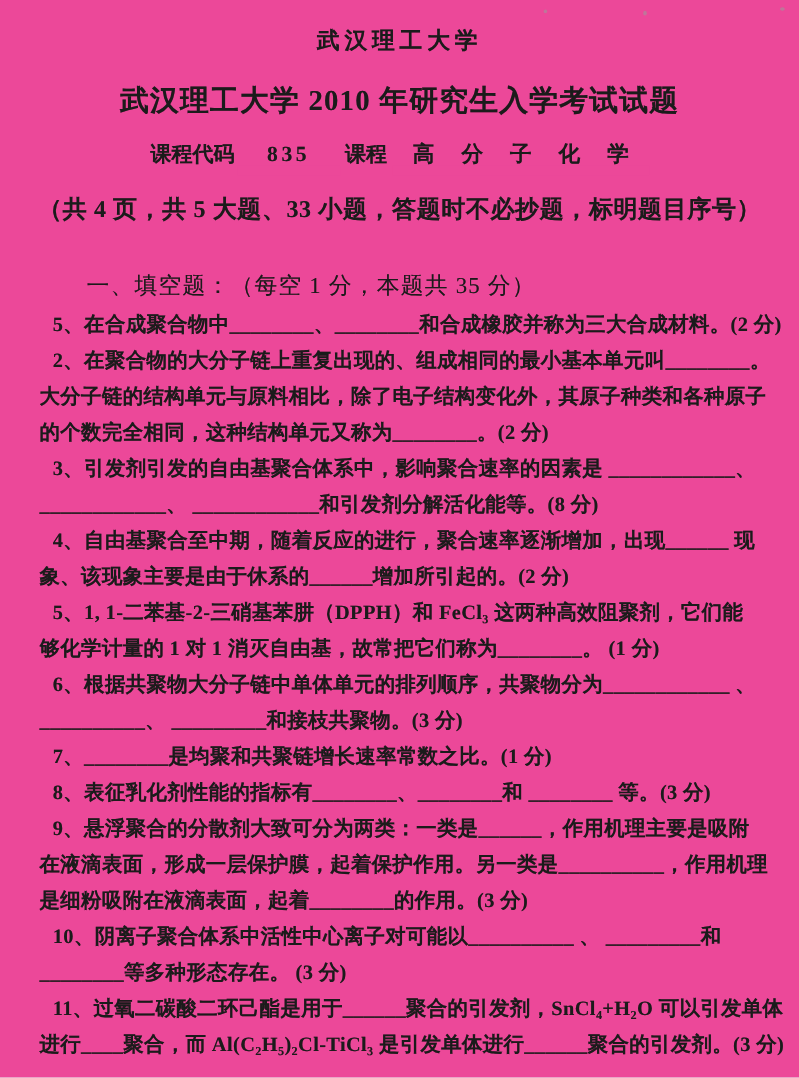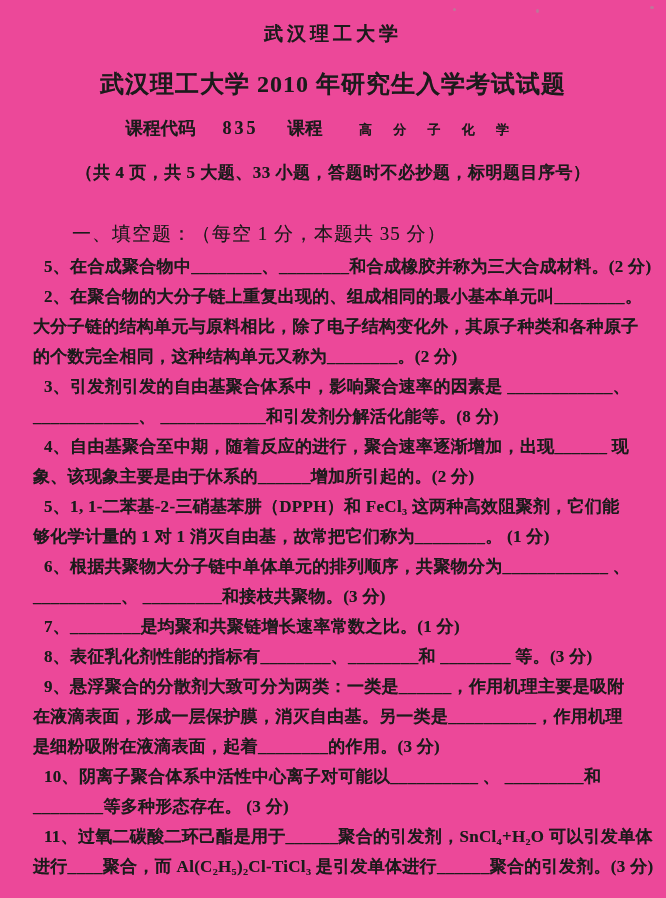--- a/index.html
+++ b/index.html
@@ -51,27 +51,27 @@
   .u-line.code {
     min-width: 86px;
     margin: 0 4px 0 2px;
     font-size: 18px;
     letter-spacing: 3px;
   }
   .u-line.name {
     min-width: 200px;
     margin-left: 4px;
     padding: 0 2px 0 12px;
-    font-size: 13px;
+    font-size: 18px;
     letter-spacing: 9px;
   }
   .h-note {
     margin-top: 15px;
     text-align: center;
-    font-size: 17px;
+    font-size: 20px;
     font-weight: 700;
     letter-spacing: 0.5px;
   }
   
   .section-title {
     margin: 37px 0 5px 72px;
     font-size: 19px;
     font-weight: 400;
     letter-spacing: 1px;
   }
@@ -129,21 +129,21 @@
       <div class="q-line">____________、 ____________和引发剂分解活化能等。(8 分)</div>
       <div class="q-line first">4、自由基聚合至中期，随着反应的进行，聚合速率逐渐增加，出现______ 现</div>
       <div class="q-line">象、该现象主要是由于休系的______增加所引起的。(2 分)</div>
       <div class="q-line first">5、1, 1-二苯基-2-三硝基苯肼（DPPH）和 FeCl₃ 这两种高效阻聚剂，它们能</div>
       <div class="q-line">够化学计量的 1 对 1 消灭自由基，故常把它们称为________。 (1 分)</div>
       <div class="q-line first">6、根据共聚物大分子链中单体单元的排列顺序，共聚物分为____________ 、</div>
       <div class="q-line">__________、 _________和接枝共聚物。(3 分)</div>
       <div class="q-line first">7、________是均聚和共聚链增长速率常数之比。(1 分)</div>
       <div class="q-line first">8、表征乳化剂性能的指标有________、________和 ________ 等。(3 分)</div>
       <div class="q-line first">9、悬浮聚合的分散剂大致可分为两类：一类是______，作用机理主要是吸附</div>
-      <div class="q-line">在液滴表面，形成一层保护膜，消灭自由基。另一类是__________，作用机理</div>
+      <div class="q-line">在液滴表面，形成一层保护膜，起着保护作用。另一类是__________，作用机理</div>
       <div class="q-line">是细粉吸附在液滴表面，起着________的作用。(3 分)</div>
       <div class="q-line first">10、阴离子聚合体系中活性中心离子对可能以__________ 、 _________和</div>
       <div class="q-line">________等多种形态存在。 (3 分)</div>
       <div class="q-line first">11、过氧二碳酸二环己酯是用于______聚合的引发剂，SnCl₄+H₂O 可以引发单体</div>
       <div class="q-line">进行____聚合，而 Al(C₂H₅)₂Cl-TiCl₃ 是引发单体进行______聚合的引发剂。(3 分)</div>
     </main>
 
   <span class="speck s1"></span>
   <span class="speck s2"></span>
   <span class="speck s3"></span>

